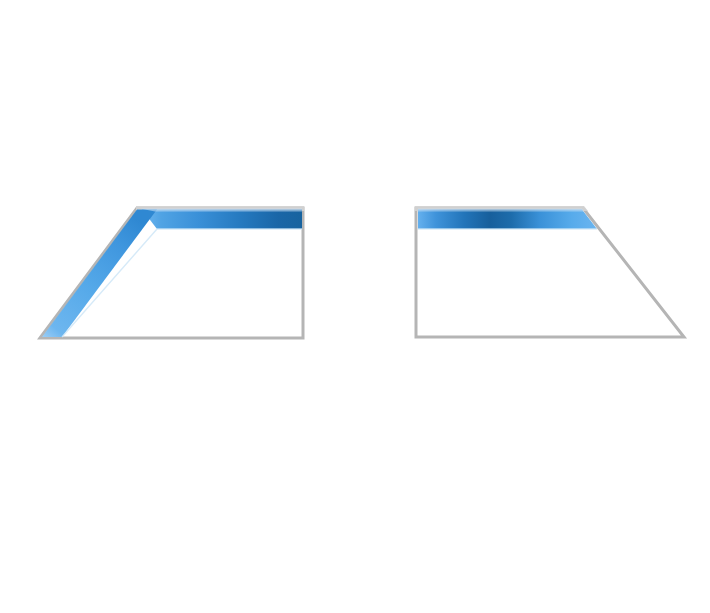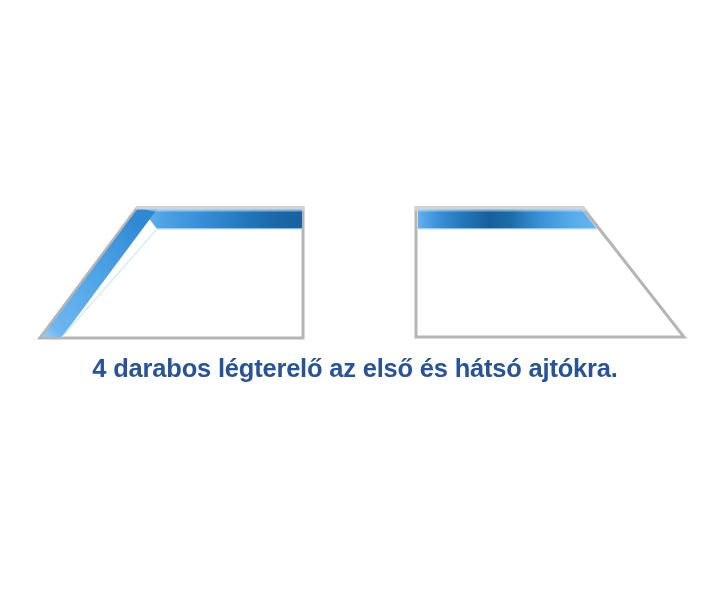--- a/index.html
+++ b/index.html
@@ -117,17 +117,14 @@
 
       <polygon points="418,209.5 582,209.5 597,229 418,229" fill="url(#gradRearTop)"></polygon>
 
       <polygon points="418,208.5 582,208.5 584,211.5 418,211.5" fill="#cfe4f5" opacity="0.5"></polygon>
 
       <polyline points="418,229 597,229" fill="none" stroke="#cfe6f7" stroke-width="1.4" opacity="0.85"></polyline>
     </g>
 
   </svg>
 
-  <div id="caption-layer">
-    <span class="caption-text">4 darabos légterelő az első és hátsó ajtókra.</span>
-  </div>
 
 </div>
 
 </body></html>

